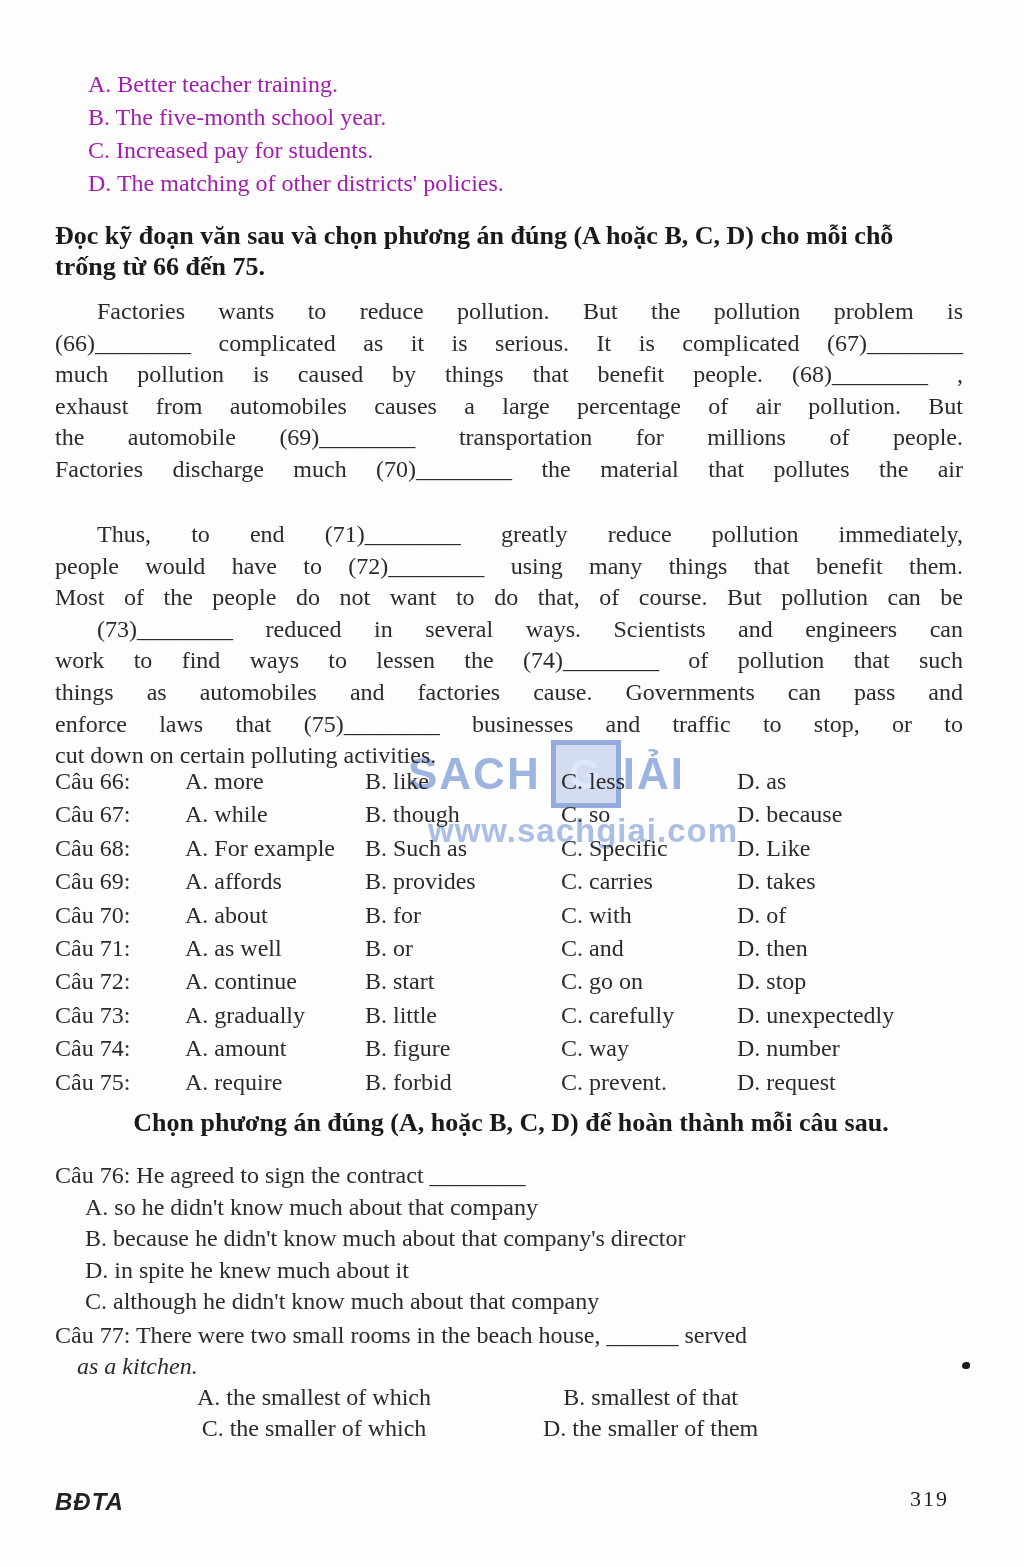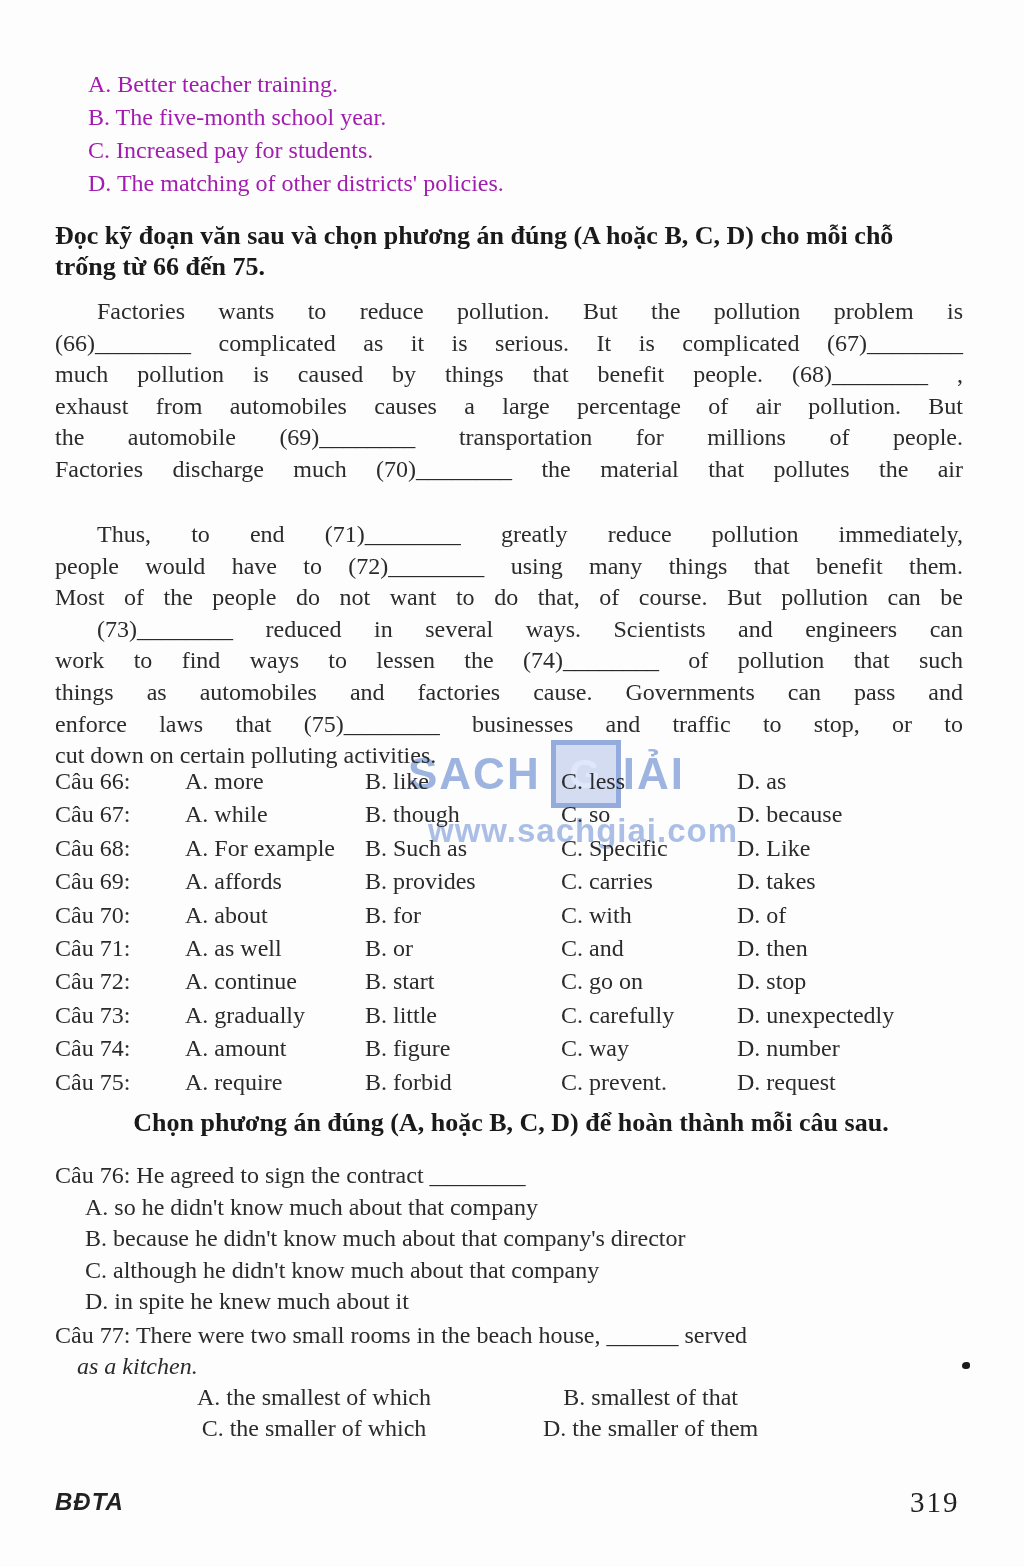--- a/index.html
+++ b/index.html
@@ -38,21 +38,21 @@
   .wm{left:408px;top:740px;font-family:"Liberation Sans",sans-serif;font-weight:bold;color:#9db4e0;}
   .wm-line1{display:flex;align-items:center;font-size:44px;letter-spacing:2px;line-height:1;}
   .wm-box{display:inline-flex;justify-content:center;align-items:center;
     width:60px;height:58px;border:5px solid #93abdd;background:rgba(160,180,225,.45);
     color:#dfe8fa;margin:0 2px 0 10px;font-size:40px;}
   .wm-url{font-size:33px;letter-spacing:1px;margin:4px 0 0 20px;color:#abbfe6;}
 
   
   .footer-left{left:55px;top:1488px;font-family:"Liberation Sans",sans-serif;
     font-style:italic;font-weight:bold;font-size:24px;letter-spacing:1px;color:#222;}
-  .pagenum{left:910px;top:1486px;font-size:29px;letter-spacing:2px;color:#222;}
+  .pagenum{left:910px;top:1486px;font-size:22px;letter-spacing:2px;color:#222;}
 
   
   .speck{left:962px;top:1362px;width:8px;height:7px;background:#1a1a1a;border-radius:60% 40% 50% 50%;}
 </style>
 </head>
 <body>
 
 <div class="page">
 
   <div class="abs wm">
@@ -165,22 +165,22 @@
       <span>D. request</span>
     </div>
   </div>
 
   <div class="abs h2">Chọn phương án đúng (A, hoặc B, C, D) để hoàn thành mỗi câu sau.</div>
 
   <div class="abs q76">
     <div>Câu 76: He agreed to sign the contract ________</div>
     <div class="optline">A. so he didn't know much about that company</div>
     <div class="optline">B. because he didn't know much about that company's director</div>
+    <div class="optline">D. in spite he knew much about it</div>
     <div class="optline">C. although he didn't know much about that company</div>
-    <div class="optline">D. in spite he knew much about it</div>
   </div>
 
   <div class="abs q77">
     <div>Câu 77: There were two small rooms in the beach house, ______ served</div>
     <div class="cont">as a kitchen.</div>
     <div class="ogrid">
       <span>A. the smallest of which</span>
       <span>B. smallest of that</span>
     </div>
     <div class="ogrid">

